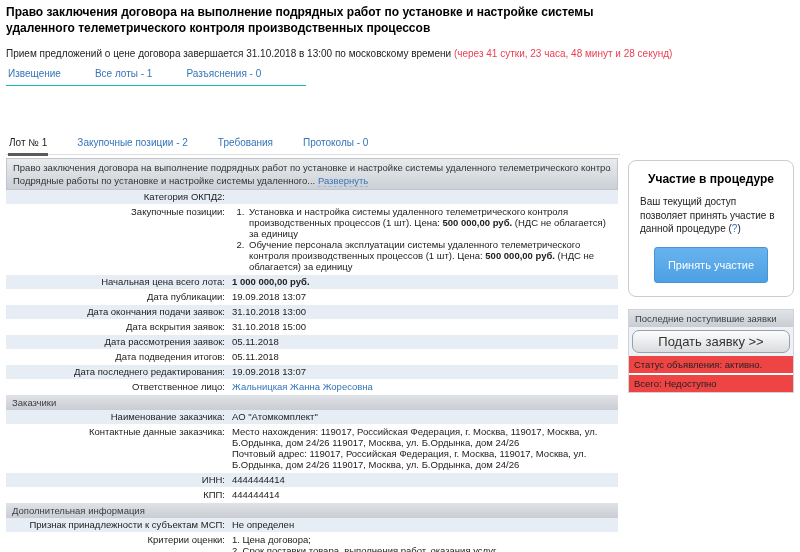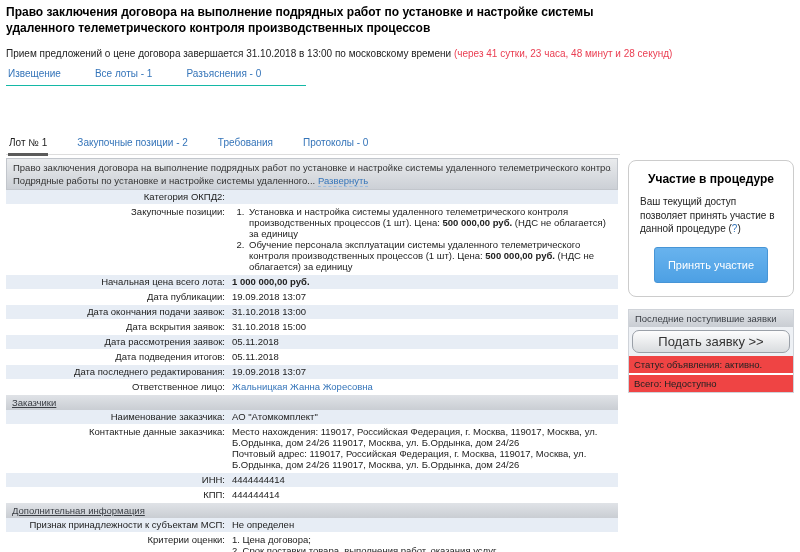--- a/index.html
+++ b/index.html
@@ -45,21 +45,21 @@
   .thead {
     background:linear-gradient(#e9ebed, #ccd0d6);
     border:1px solid #c2c6cc;
     padding:3px 6px; color:#333;
   }
   .thead .hline1 { white-space:nowrap; overflow:hidden; }
   .thead .hline2 { margin-top:2px; }
   .thead .expand { color:#3474b9; border-bottom:1px dashed #9cbde0; }
   .sechead {
     background:linear-gradient(#e0e3e7, #c9cdd3);
-    padding:2px 6px; color:#3a3e44;text-decoration:underline;
+    padding:2px 6px; color:#3a3e44;
   }
   .row { display:flex; border-bottom:1px solid #fff; }
   .row.odd { background:#e7edf5; }
   .row .lbl {
     width:222px; flex:none; text-align:right;
     padding:1px 3px 2px 4px; color:#222;
   }
   .row .val { flex:1; padding:1px 6px 2px 4px; }
   .row .val ol { margin:0; padding-left:15px; }
   .row .val ol li { padding-left:2px; margin:0; }

